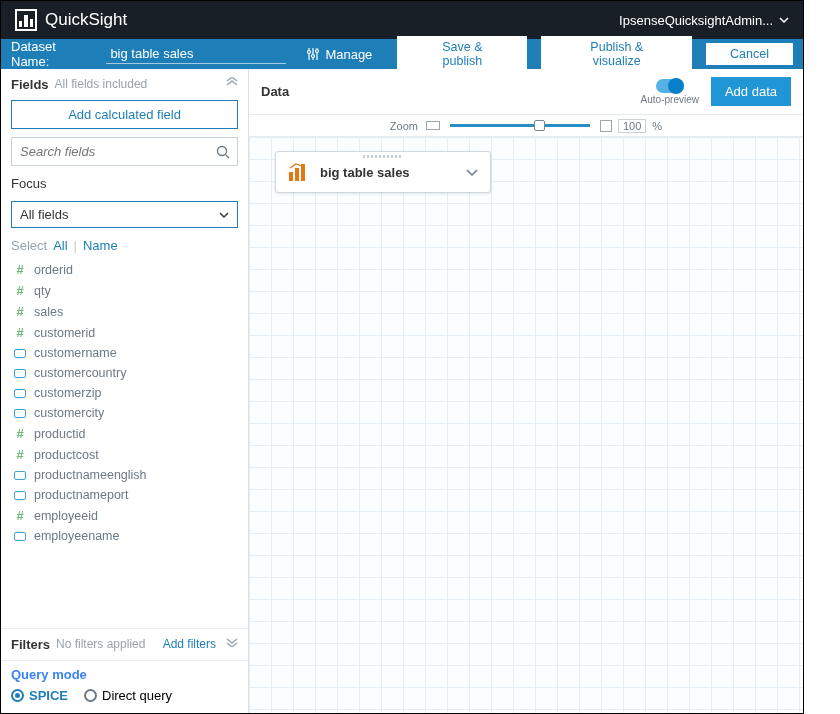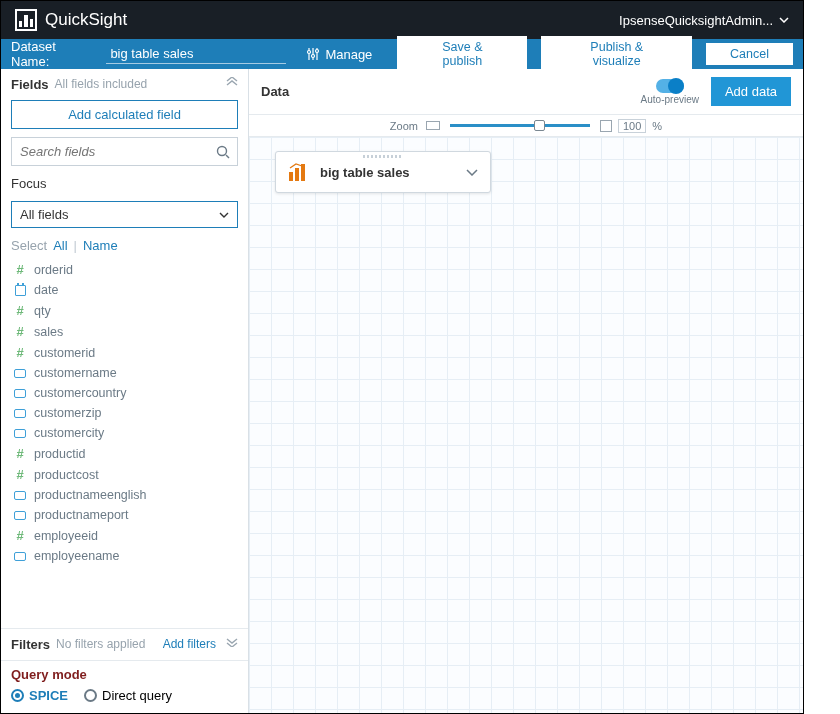--- a/index.html
+++ b/index.html
@@ -54,21 +54,21 @@
   .ic-hash { color: #6fb97a; font-weight: 700; font-size: 13px; }
   .ic-str  { width: 12px; height: 9px; border: 1.5px solid #3fa0d8; border-radius: 2px; display: inline-block; }
   .ic-date { width: 11px; height: 11px; border: 1.5px solid #3fa0d8; border-radius: 1px; position: relative; display: inline-block; }
   .ic-date::before { content:""; position:absolute; top:-3px; left:1px; width:2px; height:3px; background:#3fa0d8; }
   .ic-date::after  { content:""; position:absolute; top:-3px; right:1px; width:2px; height:3px; background:#3fa0d8; }
 
   .bottom-sections { }
   .addfilter { color: #1e7eb8; font-size: 12px; cursor: pointer; margin-right: 4px; }
 
   .qmode { padding: 6px 10px 10px; }
-  .qmode-title { font-size: 13px; font-weight: 700; color: #7f1d1d; margin-bottom: 6px; }
+  .qmode-title { font-size: 13px; font-weight: 700; color: #3b82f6; margin-bottom: 6px; }
   .radios { display: flex; align-items: center; gap: 16px; font-size: 13px; }
   .radio { display: flex; align-items: center; gap: 5px; cursor: pointer; }
   .rcirc { width: 13px; height: 13px; border-radius: 50%; background: #fff; display: inline-block; }
   .rcirc.on  { border: 2px solid #1e7eb8; position: relative; }
   .rcirc.on::after { content:""; position:absolute; inset:2px; border-radius:50%; background:#1e7eb8; }
   .rcirc.off { border: 2px solid #6b7a86; }
   .rlabel-on { color: #1e7eb8; font-weight: 600; }
 
   
   .right { flex: 1; display: flex; flex-direction: column; background: #fff; min-width: 0; }
@@ -197,26 +197,20 @@
 
         <div class="fieldlist" id="fieldlist">
             <div class="field">
               <span class="ficon">
                 <span class="ic-hash">#</span>
               </span>
               <span>orderid</span>
             </div>
             <div class="field">
               <span class="ficon">
-                <span class="ic-date"></span>
-              </span>
-              <span>date</span>
-            </div>
-            <div class="field">
-              <span class="ficon">
                 <span class="ic-hash">#</span>
               </span>
               <span>qty</span>
             </div>
             <div class="field">
               <span class="ficon">
                 <span class="ic-hash">#</span>
               </span>
               <span>sales</span>
             </div>

